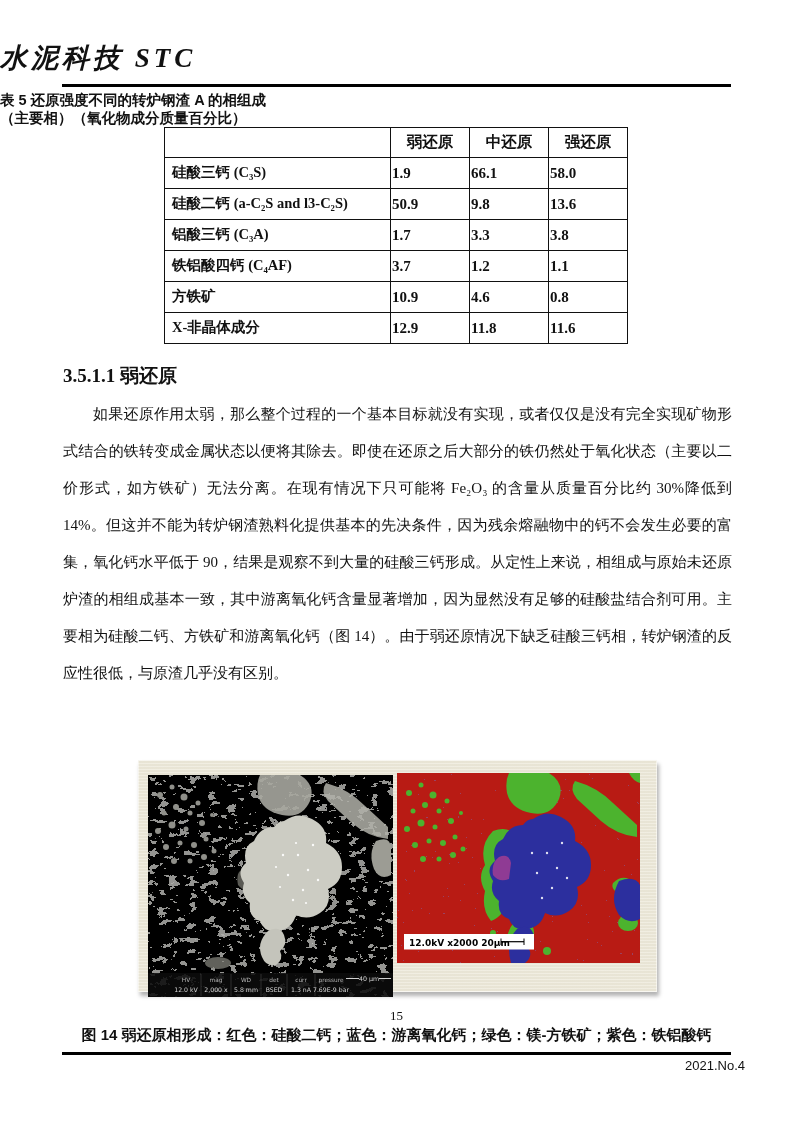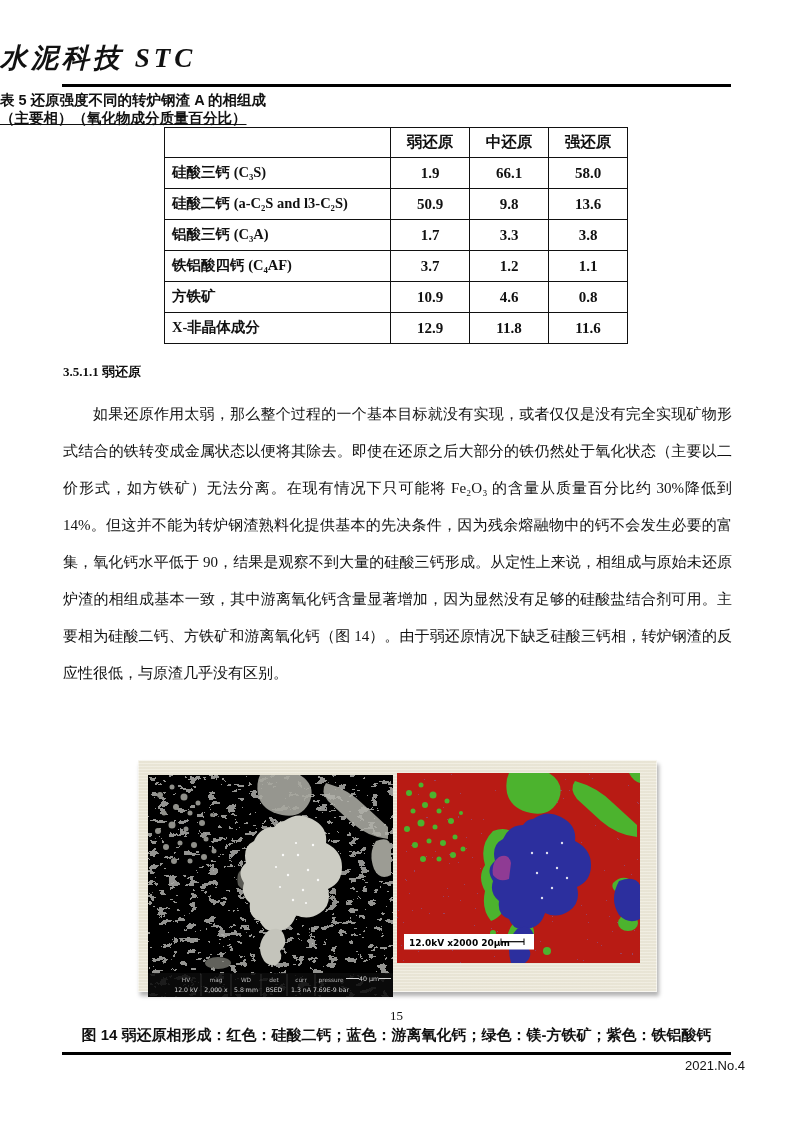--- a/index.html
+++ b/index.html
@@ -6,31 +6,31 @@
   .page{position:relative;width:793px;height:1122px;margin:0 auto;background:#ffffff;
         font-family:"Liberation Serif",serif;color:#111;overflow:hidden;}
 
   .journal-title{position:absolute;top:40px;left:0;width:100%;text-align:left;
         font-size:27px;font-weight:bold;font-style:italic;letter-spacing:4px;}
   .top-rule{position:absolute;top:84px;left:62px;width:669px;height:3px;background:#000;}
 
   .tbl-title{position:absolute;left:0;width:100%;text-align:left;
         font-family:"Liberation Sans",sans-serif;font-weight:600;font-size:14.5px;}
   .tbl-title.l1{top:91px;}
-  .tbl-title.l2{top:109px;text-decoration:underline;}
+  .tbl-title.l2{top:109px;}
 
   table.phase{position:absolute;top:127px;left:164px;width:464px;border-collapse:collapse;table-layout:fixed;}
   table.phase th,table.phase td{border:1.6px solid #111;}
   table.phase th{height:27px;font-family:"Liberation Sans",sans-serif;font-size:15.5px;font-weight:700;text-align:center;}
   table.phase td{height:27px;}
   td.lbl{font-weight:bold;font-size:14.5px;text-align:left;padding:1px 3px 2px 7px;}
-  td.val{font-weight:bold;font-size:15px;text-align:center;}
+  td.val{font-weight:bold;font-size:15px;text-align:left;}
   col.c0{width:226px;} col.cv{width:79px;}
 
-  .section-heading{position:absolute;top:363px;left:63px;font-size:13px;font-weight:bold;}
+  .section-heading{position:absolute;top:363px;left:63px;font-size:19px;font-weight:bold;}
   .body-par{position:absolute;top:396px;left:63px;width:669px;font-size:15px;line-height:37px;
         text-align:justify;text-indent:2em;margin:0;}
 
   .figure-panel{position:absolute;top:760px;left:138px;width:519px;height:232px;
         background:#ece8d8;
         background-image:repeating-linear-gradient(180deg,rgba(255,255,255,0.25) 0 1px,rgba(0,0,0,0.015) 1px 3px);
         box-shadow:2px 4px 4px rgba(0,0,0,0.30), inset 0 0 0 1px rgba(255,255,255,0.5);}
   .sem-left{position:absolute;top:15px;left:10px;width:245px;height:222px;display:block;}
   .sem-right{position:absolute;top:13px;left:259px;width:243px;height:190px;display:block;}
 

